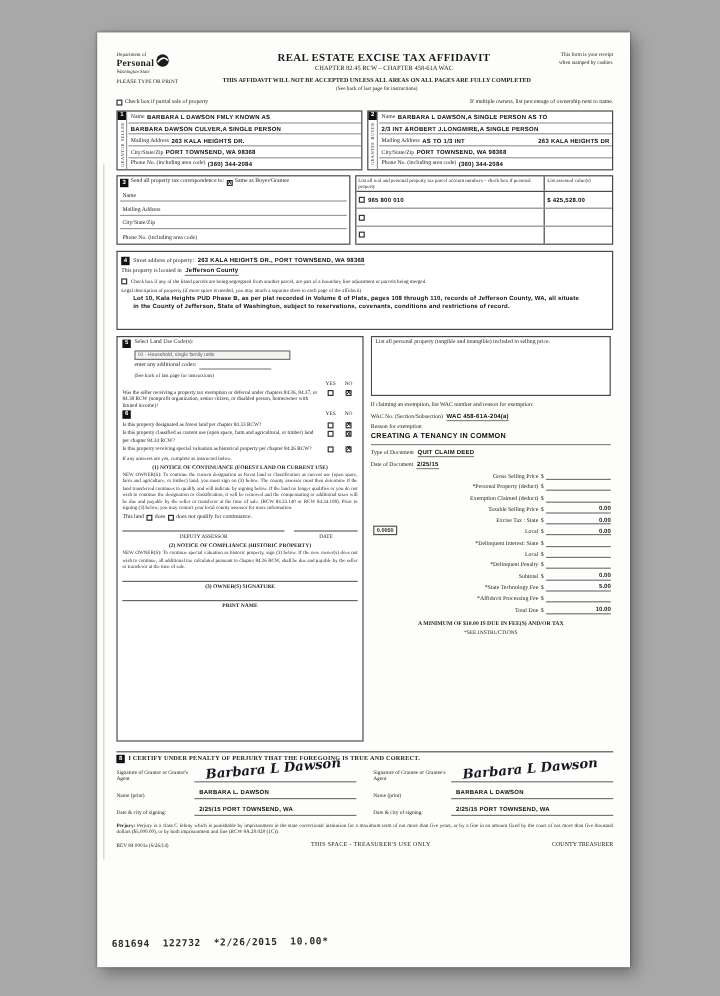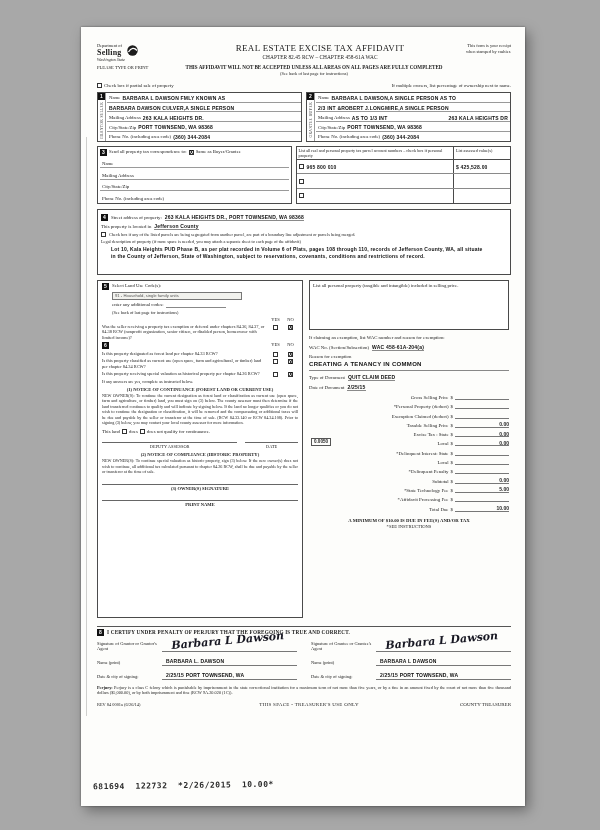--- a/index.html
+++ b/index.html
@@ -29,21 +29,21 @@
 
   
   .hdr { display:flex; align-items:flex-start; margin-top:6px; }
   .logo { display:flex; gap:2px; width:96px; }
   .logo-text { display:flex; flex-direction:column; }
   .logo-l1 { font-size:4.3px; }
   .logo-l2 { font-size:8px; font-weight:700; letter-spacing:.2px; }
   .logo-l3 { font-size:4px; font-style:italic; }
   .logo-mark { margin-top:2px; }
   .title-wrap { flex:1; text-align:center; }
-  .form-title { font-size:9px; font-weight:400; letter-spacing:.3px;text-align:center; }
+  .form-title { font-size:9px; font-weight:700; letter-spacing:.3px;text-align:center; }
   .form-chapter { font-size:5.4px; margin-top:1px; }
   .receipt { width:64px; text-align:right; font-size:4.4px; line-height:1.3; }
   .receipt span { display:block; }
 
   .subhdr { position:relative; height:16px; margin-top:2px; }
   .type-print { position:absolute; left:0; top:1px; font-size:4.6px; }
   .warn-wrap { position:absolute; left:70px; right:50px; text-align:center; }
   .warning { font-size:5.1px; font-weight:700; }
   .seeback { font-size:4.4px; margin-top:1px; }
 
@@ -153,21 +153,21 @@
 </style>
 </head>
 <body>
 
 <div class="page">
 
   <div class="hdr">
     <div class="logo">
       <div class="logo-text">
         <span class="logo-l1">Department of</span>
-        <span class="logo-l2">Selling</span>
+        <span class="logo-l2">Personal</span>
         <span class="logo-l3">Washington State</span>
       </div>
       <svg class="logo-mark" width="11" height="11" viewBox="0 0 11 11">
         <circle cx="5.5" cy="5.5" r="5.2" fill="#1c1c1c"></circle>
         <path d="M1.5 7 C4 2.5, 7.5 2.5, 10 5.5" stroke="#fff" stroke-width="1.3" fill="none"></path>
       </svg>
     </div>
     <div class="title-wrap">
       <div class="form-title">REAL ESTATE EXCISE TAX AFFIDAVIT</div>
       <div class="form-chapter">CHAPTER 82.45 RCW – CHAPTER 458-61A WAC</div>

